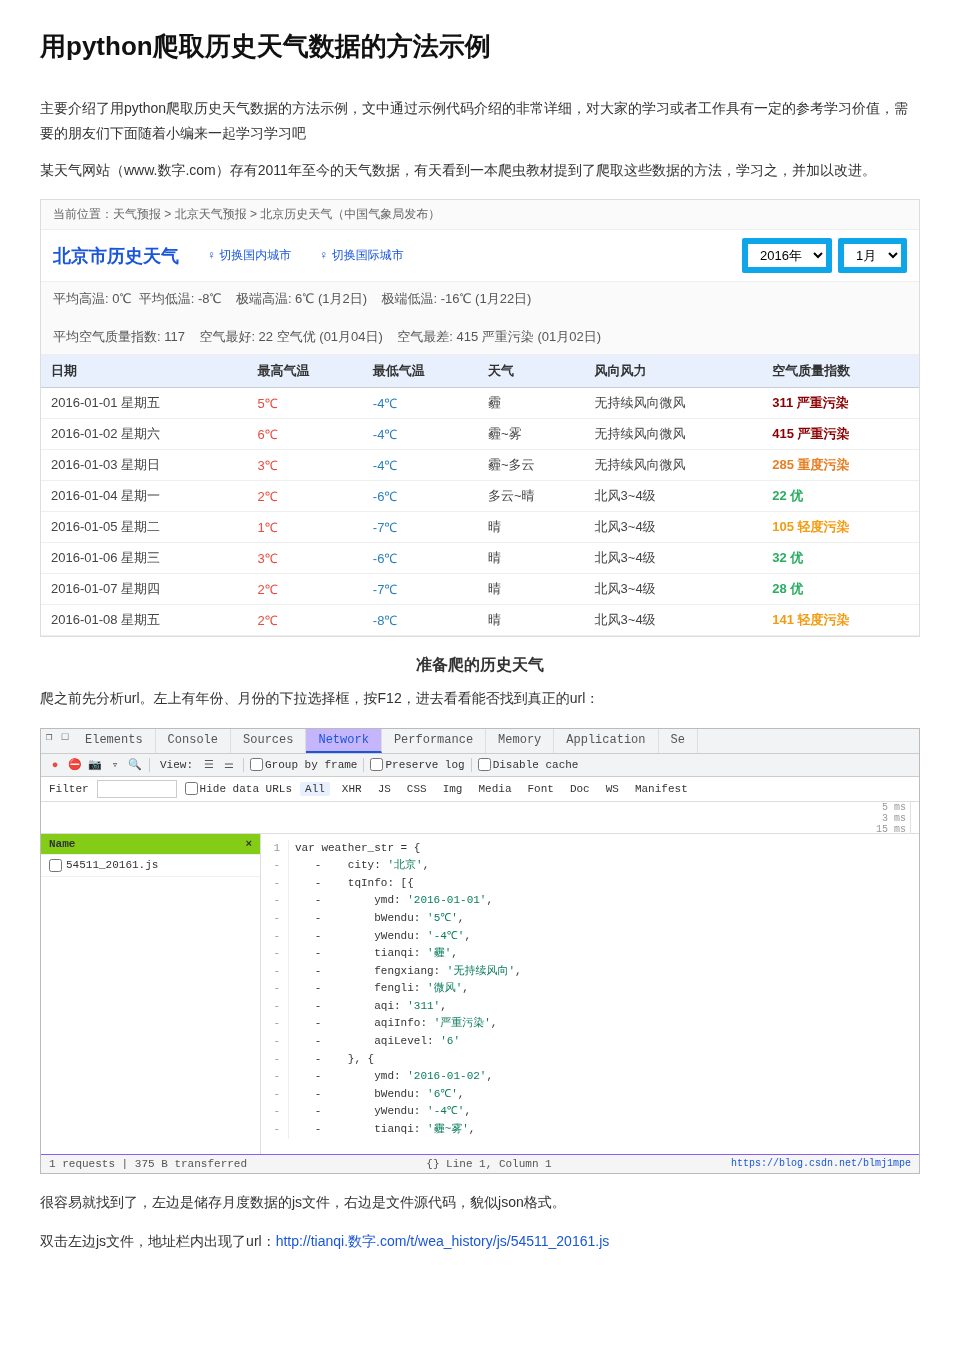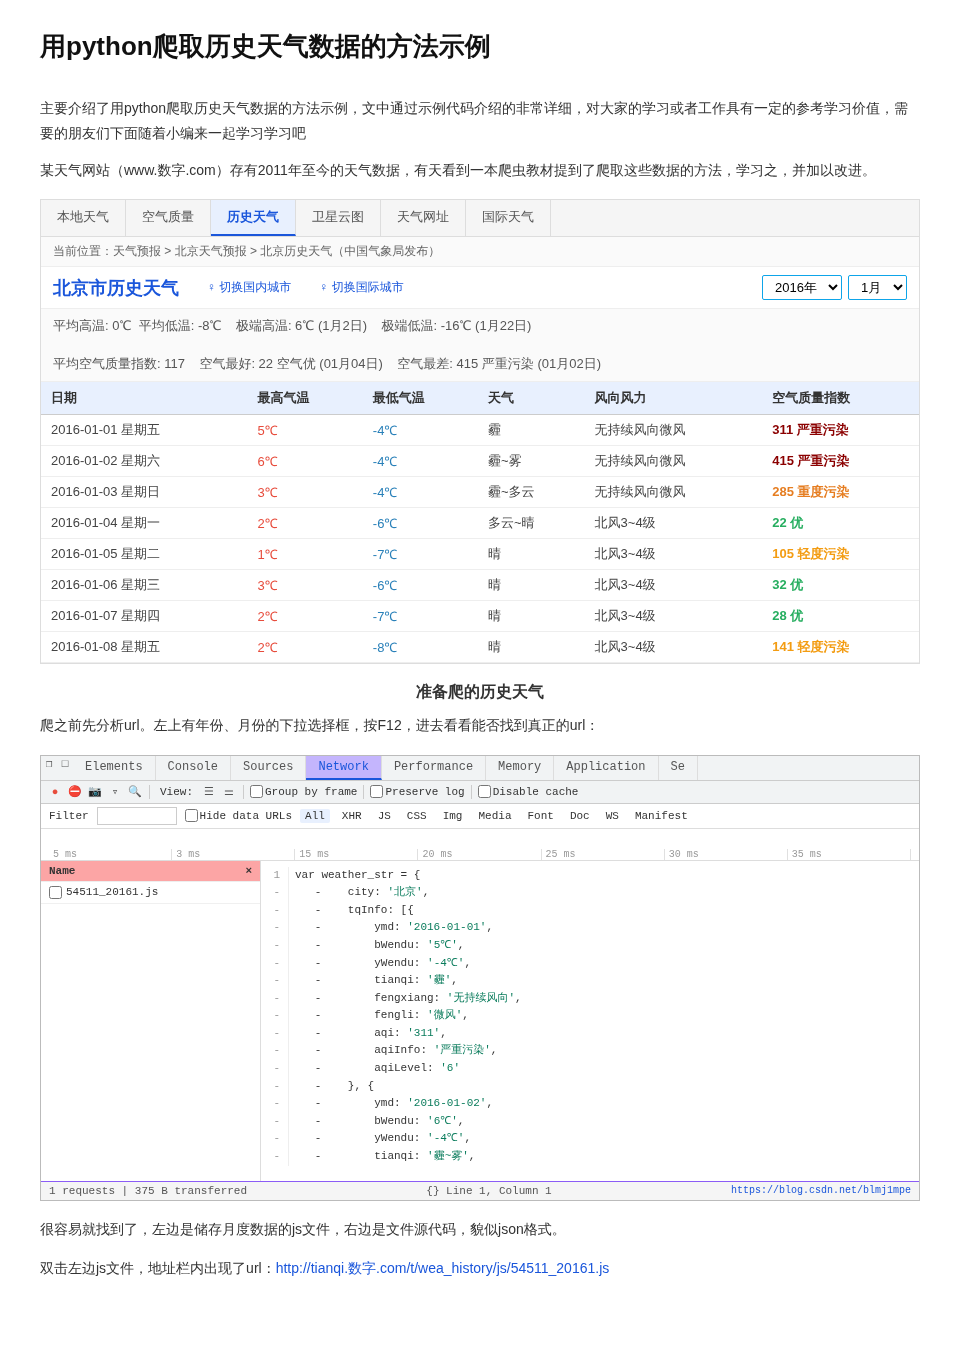--- a/index.html
+++ b/index.html
@@ -85,21 +85,21 @@
       color: #1a56db;
       margin-left: 16px;
       cursor: pointer;
     }
     .city-switch::before { content: "♀ "; }
     .date-selector {
       display: flex;
       gap: 6px;
     }
     .date-select {
-      border: 1px solid #0ea5e9;
+      border: 6px solid #0ea5e9;
       padding: 3px 8px;
       font-size: 13px;
       background: #fff;
       border-radius: 2px;
     }
     .weather-stats {
       display: flex;
       flex-wrap: wrap;
       padding: 8px 12px;
       font-size: 13px;
@@ -213,20 +213,21 @@
       gap: 2px;
     }
     .dt-timeline {
       background: #fff;
       border-bottom: 1px solid #ddd;
       height: 32px;
       display: flex;
       align-items: flex-end;
       padding: 0 8px;
       gap: 0;
+      flex-direction: column;
     }
     .timeline-bar {
       display: flex;
       align-items: center;
       font-size: 10px;
       color: #999;
       flex: 1;
       border-right: 1px solid #e0e0e0;
       padding: 0 4px;
     }
@@ -239,21 +240,21 @@
       border-right: 1px solid #ddd;
       background: #fff;
     }
     .dt-left-header {
       display: flex;
       padding: 4px 8px;
       font-size: 11px;
       font-weight: bold;
       color: #333;
       border-bottom: 1px solid #eee;
-      background: #fca5a5;
+      background: #84cc16;
     }
     .dt-left-header .col-x { margin-left: auto; }
     .dt-file-row {
       display: flex;
       align-items: center;
       padding: 4px 8px;
       font-size: 11px;
       cursor: pointer;
       color: #333;
       border-bottom: 1px solid #f0f0f0;
@@ -323,28 +324,20 @@
 </head>
 <body>
 
 <h1>用<span class="bold">python</span>爬取历史天气数据的方法示例</h1>
 
 <p class="intro-text">主要介绍了用python爬取历史天气数据的方法示例，文中通过示例代码介绍的非常详细，对大家的学习或者工作具有一定的参考学习价值，需要的朋友们下面随着小编来一起学习学习吧</p>
 <p class="intro-text">某天气网站（www.数字.com）存有2011年至今的天气数据，有天看到一本爬虫教材提到了爬取这些数据的方法，学习之，并加以改进。</p>
 
 <div class="weather-widget">
 
-  <div class="weather-tabs">
-    <div class="weather-tab">本地天气</div>
-    <div class="weather-tab">空气质量</div>
-    <div class="weather-tab active">历史天气</div>
-    <div class="weather-tab">卫星云图</div>
-    <div class="weather-tab">天气网址</div>
-    <div class="weather-tab">国际天气</div>
-  </div>
 
   <div class="breadcrumb">
     <span>当前位置：天气预报 &gt; 北京天气预报 &gt; 北京历史天气（中国气象局发布）</span>
   </div>
 
   <div class="city-header">
     <div style="display:flex;align-items:center;gap:12px;">
       <span class="city-title">北京市历史天气</span>
       <span class="city-switch">切换国内城市</span>
       <span class="city-switch">切换国际城市</span>

